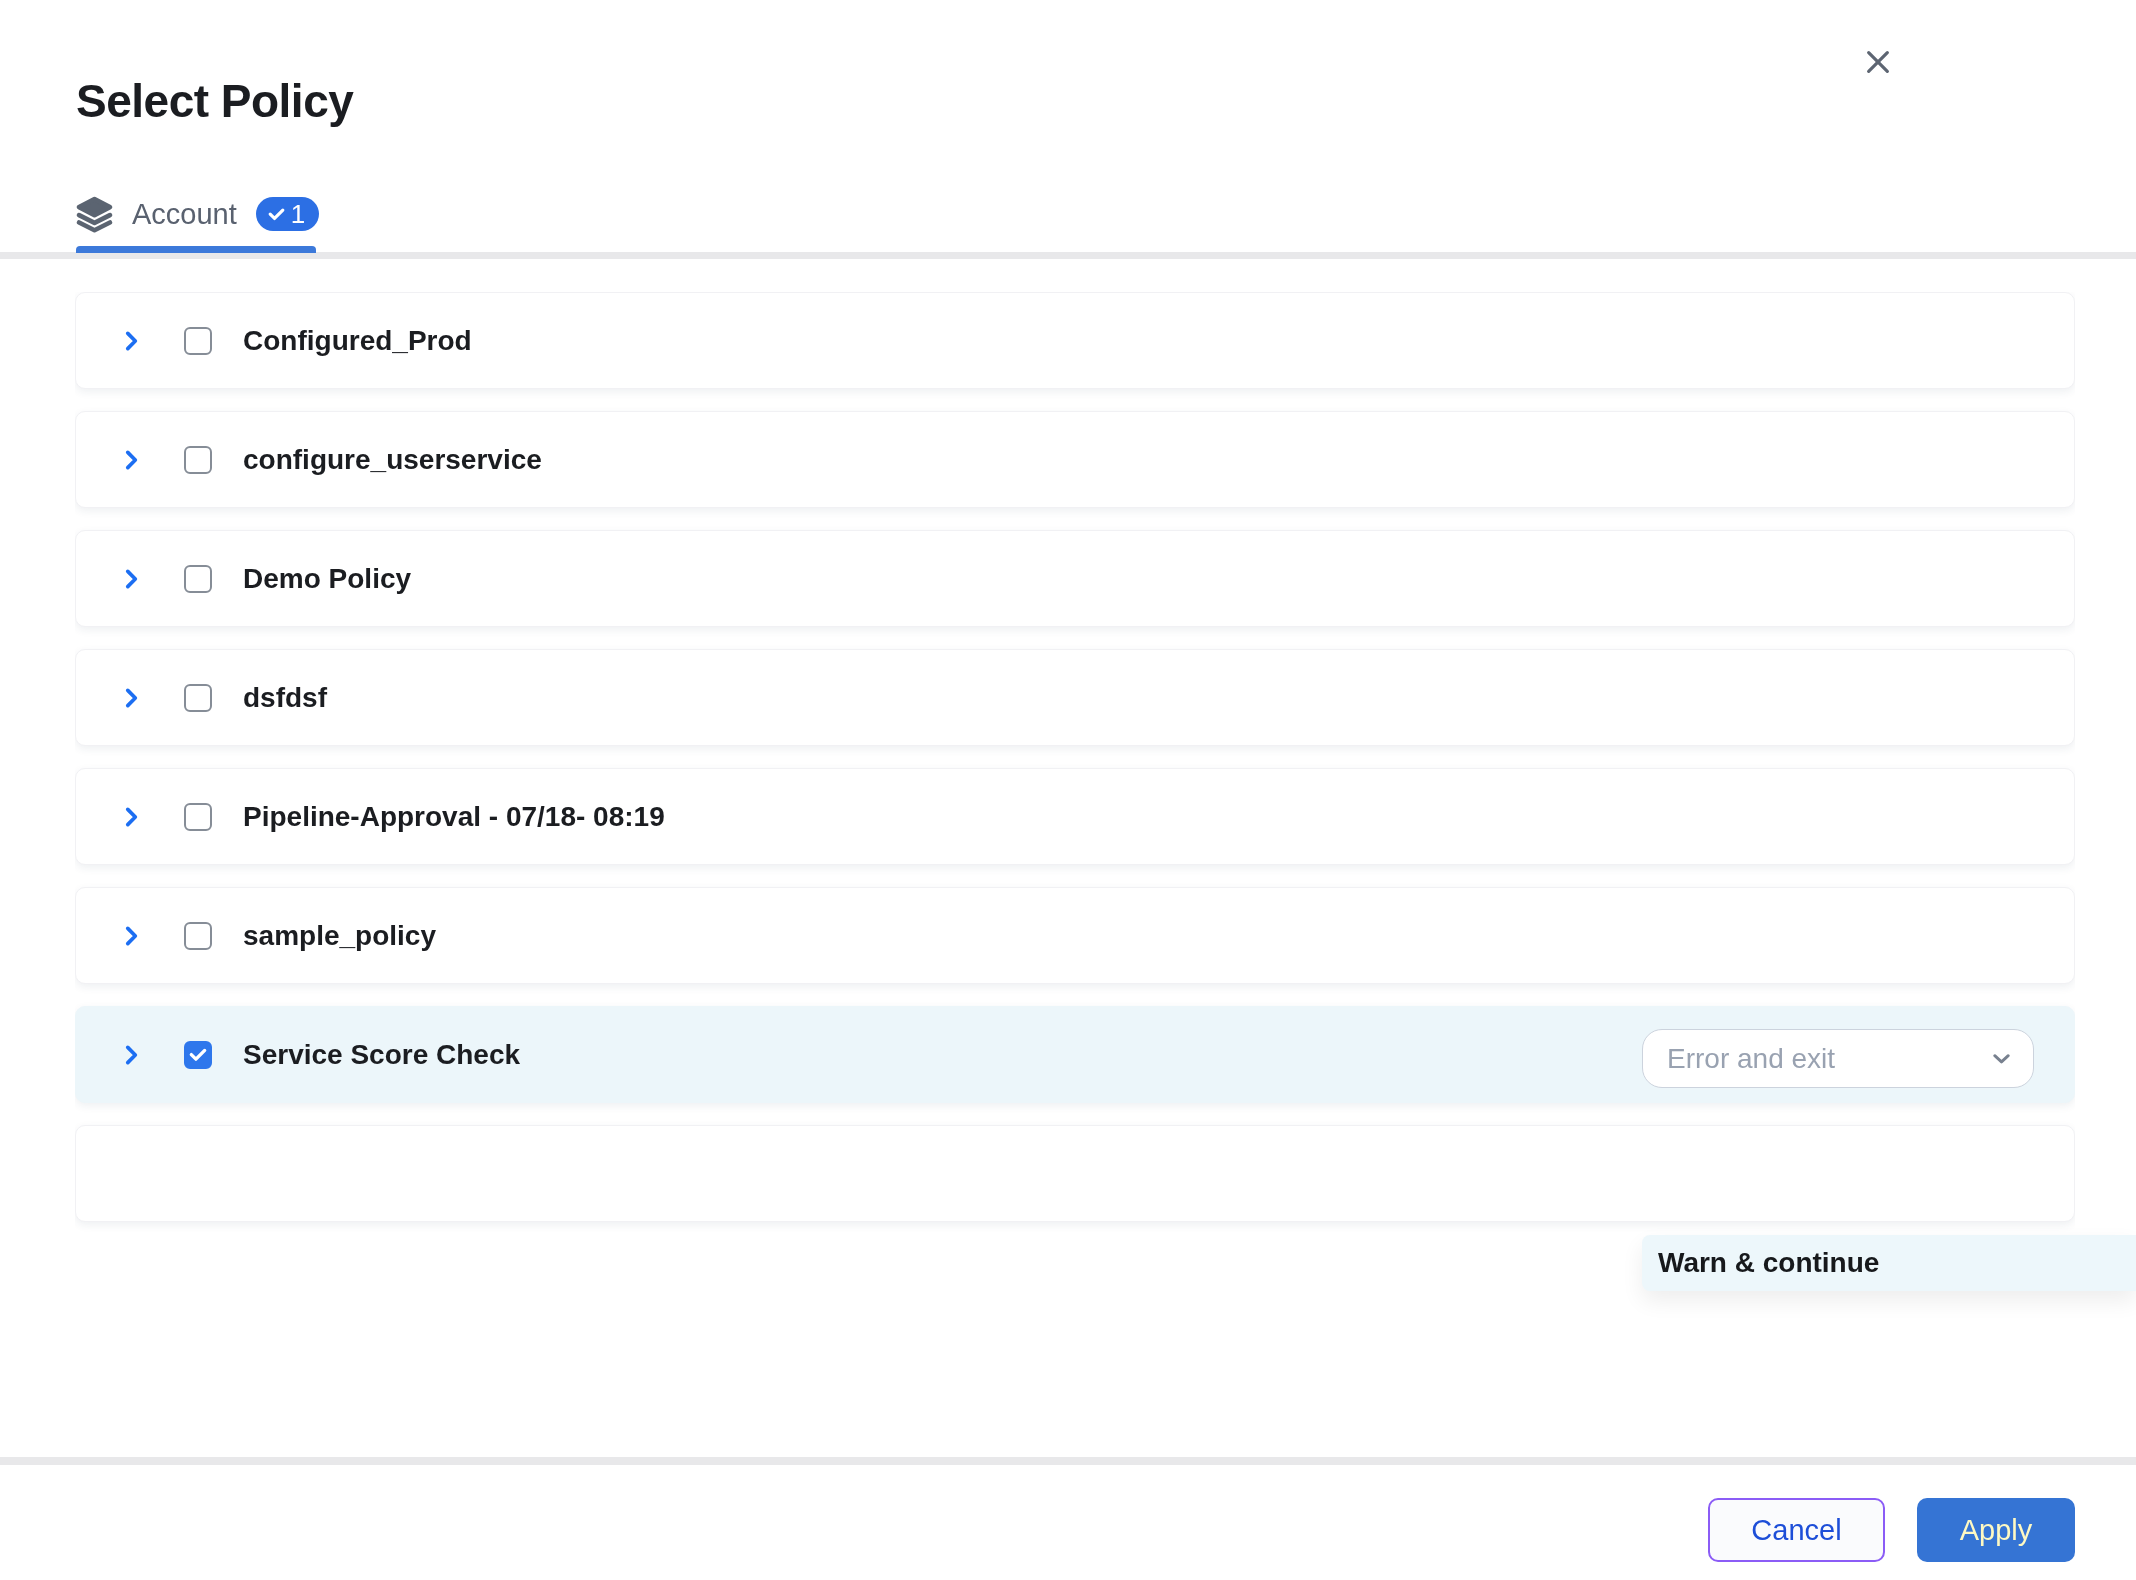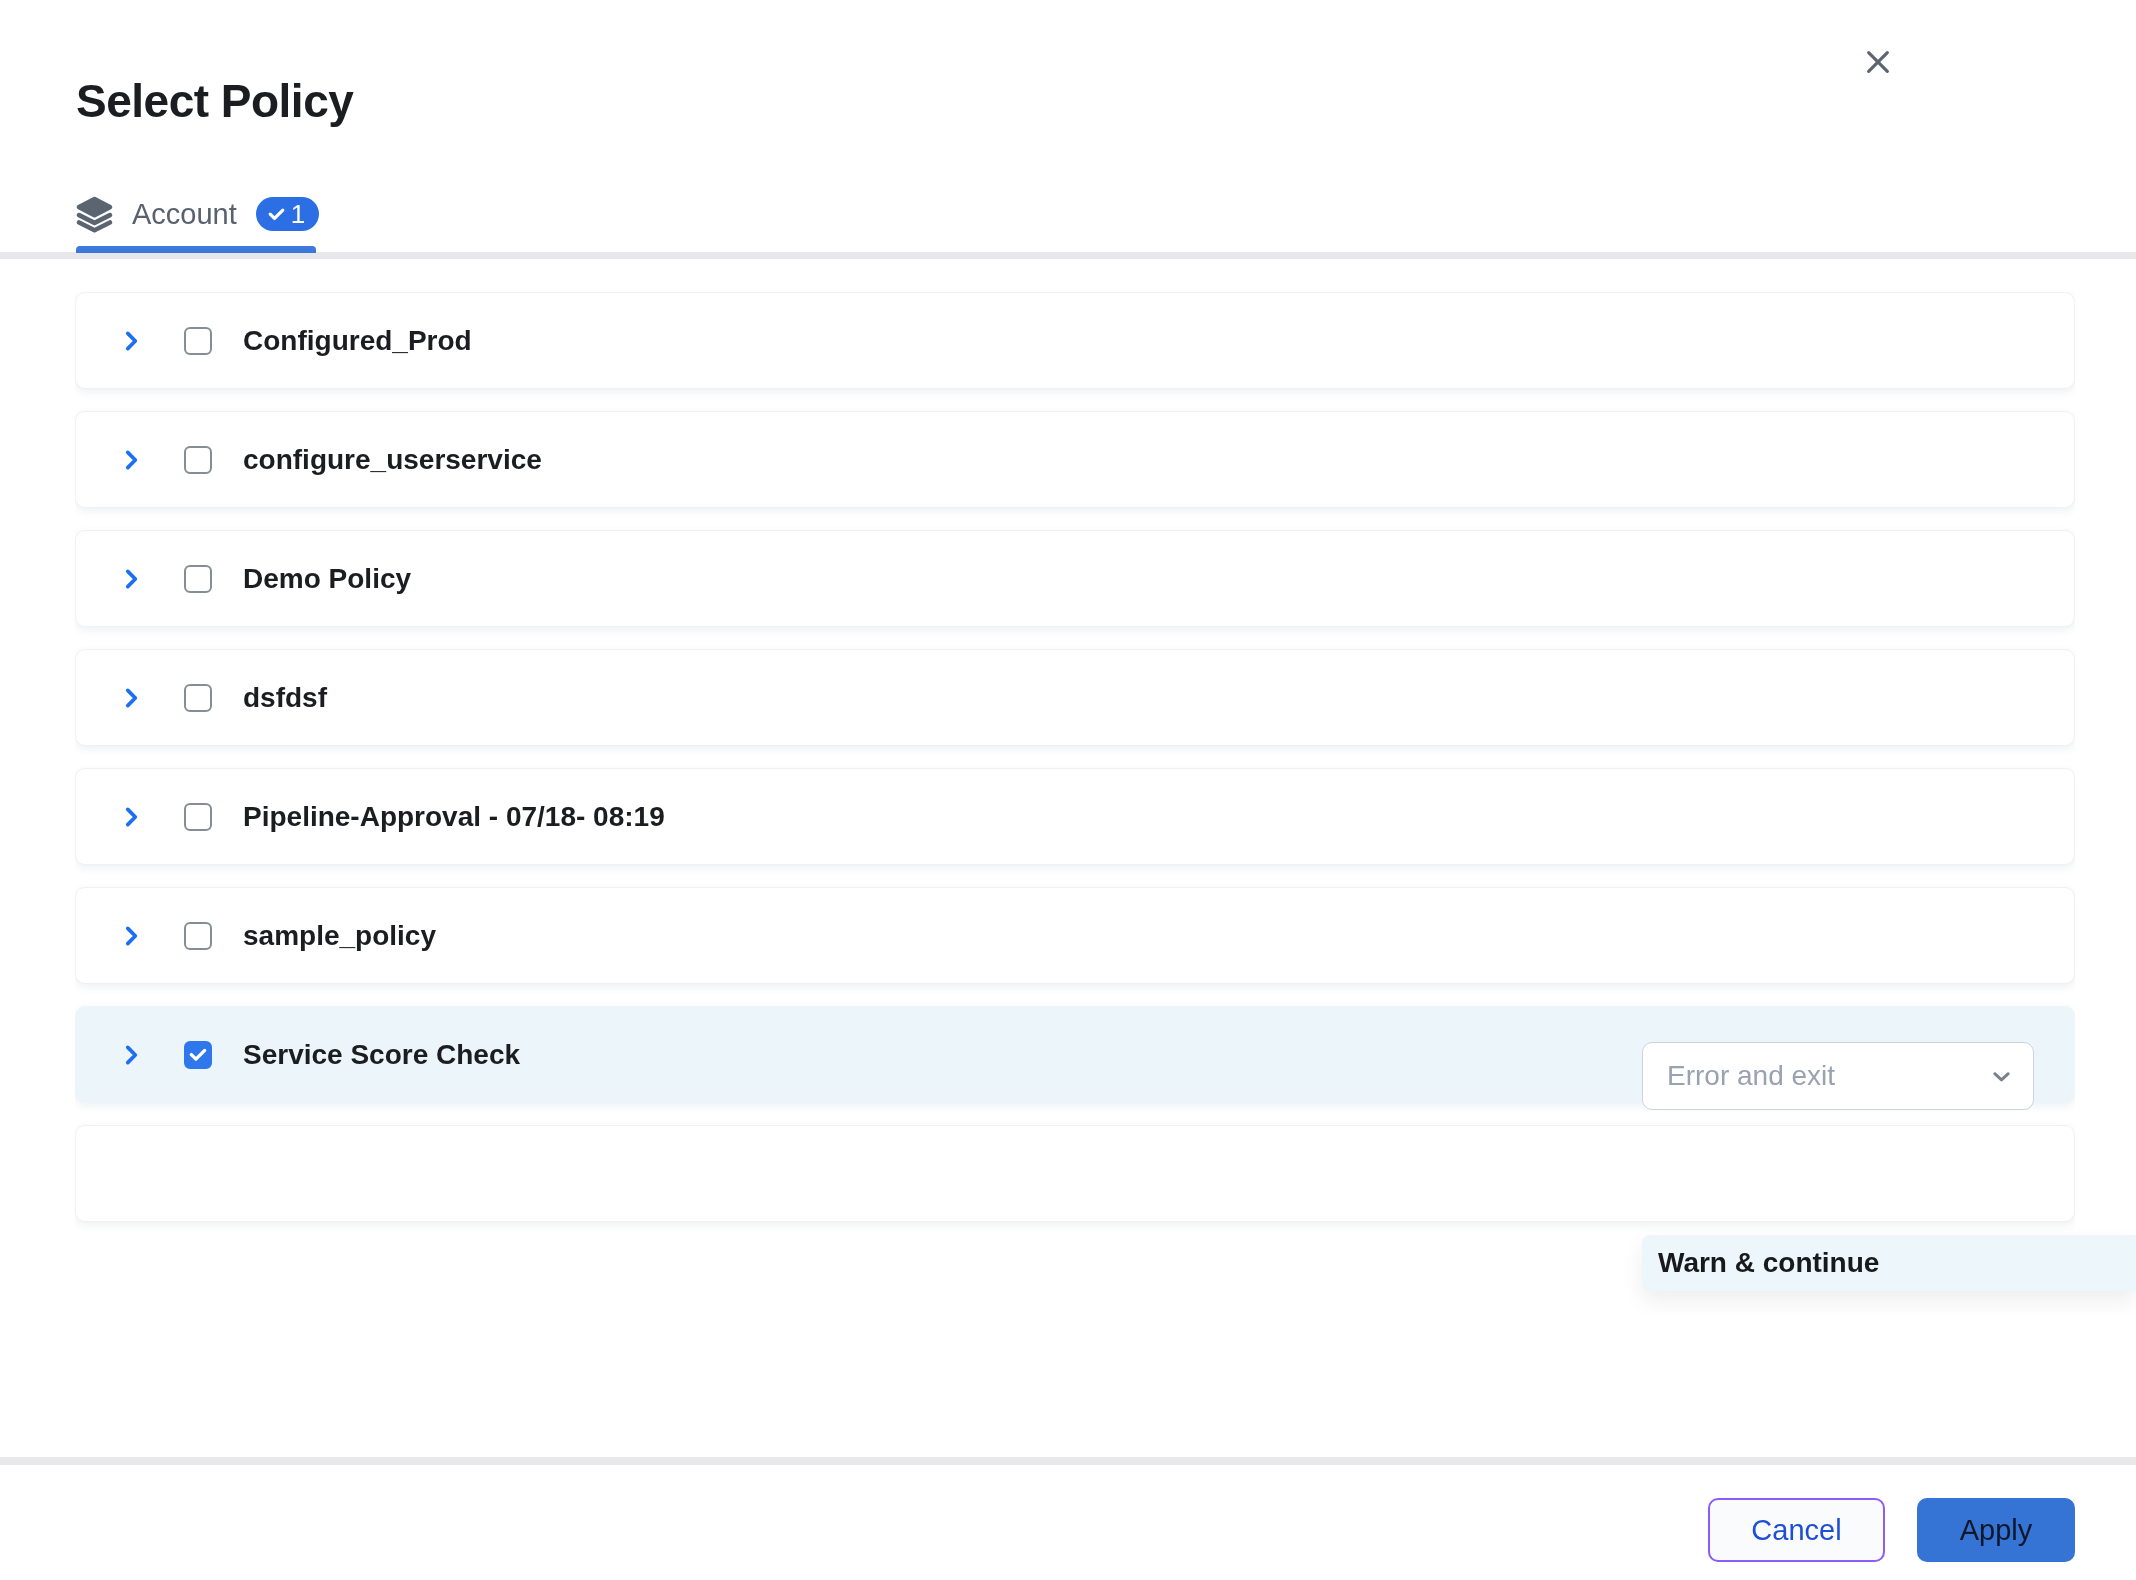--- a/index.html
+++ b/index.html
@@ -151,30 +151,29 @@
     color: #1b1d21;
     white-space: nowrap;
   }
 
   
   .action-select {
     position: absolute;
     right: 40px;
     top: 22px;
     width: 392px;
-    height: 68px;
+    height: 59px;
     background: #ffffff;
     border: 1.5px solid #ccd3dd;
-    border-radius: 10px;
+    border-radius: 20px;
     display: flex;
     align-items: center;
     justify-content: space-between;
     padding: 0 18px 0 24px;
     cursor: pointer;
-    margin-top: 13px;
   }
   .action-select-value {
     font-size: 28px;
     color: #99a2b1;
     white-space: nowrap;
   }
 
   .dropdown-panel {
     position: absolute;
     left: 1642px;
@@ -225,21 +224,21 @@
     width: 177px;
     background: #fafbfd;
     border: 2px solid #8b5cf6;
     color: #1d4ed8;
   }
   .btn-apply {
     left: 1917px;
     width: 158px;
     background: #3574d4;
     border: none;
-    color: #0f172a;
+    color: #fef9c3;
   }
 </style>
 </head>
 <body>
 
 <div class="modal">
 
   <button class="close-btn">
     <span style="display:flex;">
       <svg width="32" height="32" viewBox="0 0 24 24" fill="none" stroke="#5d6572" stroke-width="2.4" stroke-linecap="round">

